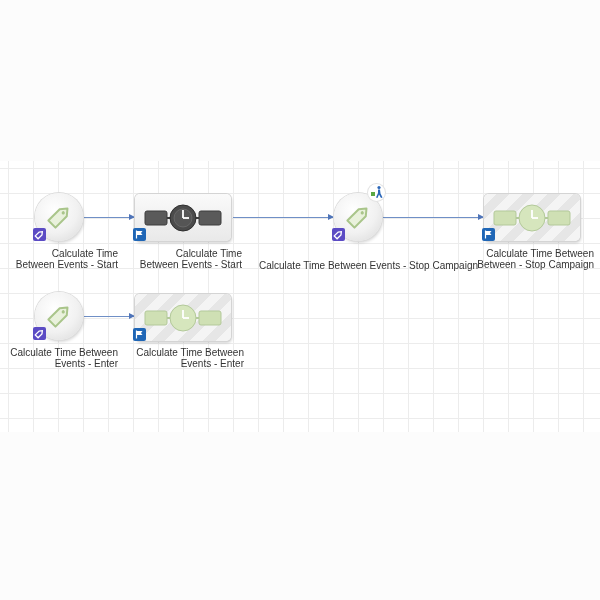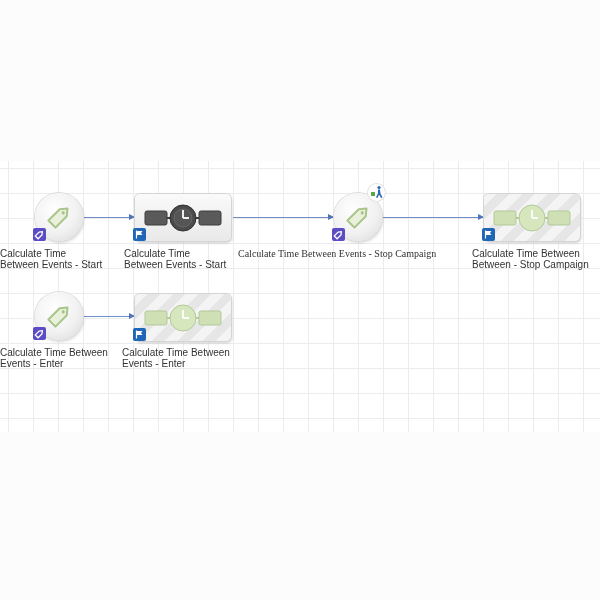--- a/index.html
+++ b/index.html
@@ -38,21 +38,21 @@
     position: absolute; width: 13px; height: 13px; border-radius: 2px;
     display: flex; align-items: center; justify-content: center;
   }
   .badge.purple { background: #5b4bc4; }
   .badge.blue { background: #1f66b6; }
   .person-badge {
     position: absolute; width: 17px; height: 17px; border-radius: 50%; background: #fff;
     box-shadow: 0 0 0 1px #e3e3e3;
   }
   .label {
-    position: absolute; font-size: 10px; line-height: 11px; color: #333333; text-align: left;
+    position: absolute; font-size: 10px; line-height: 11px; color: #333333; text-align: right;
     white-space: nowrap;
   }
 </style>
 </head>
 <body>
 
 <div class="canvas"></div>
 
 <div class="connector" style="left:84px; top:217px; width:50px;"></div>
 <div class="connector" style="left:233px; top:217px; width:100px;"></div>
@@ -116,21 +116,21 @@
     <path d="M10 5.5 L12 5.5 L12.5 9.5 L14.5 13.5 L13 14 L11 10.5 L9.5 14 L8 13.5 L10 9 Z" fill="#2a66b8"></path>
   </svg>
 </div>
 <div class="badge purple" style="left:332px; top:228px;">
   <svg width="11" height="11" viewBox="0 0 11 11">
       <g transform="rotate(-45 5.5 5.5)">
         <path d="M1.5 3.5 H7 L9.5 5.5 L7 7.5 H1.5 Z" fill="none" stroke="#fff" stroke-width="1.3"></path>
       </g>
     </svg>
 </div>
-<div class="label" style="left:238px; top:248px; width:240px;font-family:Liberation Serif, serif;">
+<div class="label" style="left:238px; top:260px; width:240px;">
   <div>Calculate Time Between Events - Stop Campaign</div>
 </div>
 
 <div class="box-node" style="left:484px; top:194px;">
   <svg width="80" height="32" viewBox="0 0 80 32">
     <rect x="2" y="9" width="22" height="14" rx="2" fill="#cfe0b4" stroke="#b3c99a"></rect>
     <rect x="56" y="9" width="22" height="14" rx="2" fill="#cfe0b4" stroke="#b3c99a"></rect>
     <line x1="24" y1="16" x2="56" y2="16" stroke="#b3c99a" stroke-width="2"></line>
     <circle cx="40" cy="16" r="13" fill="#d6e6bd" stroke="#b3c99a"></circle>
     <line x1="40" y1="16" x2="40" y2="8" stroke="#fff" stroke-width="1.8"></line>

